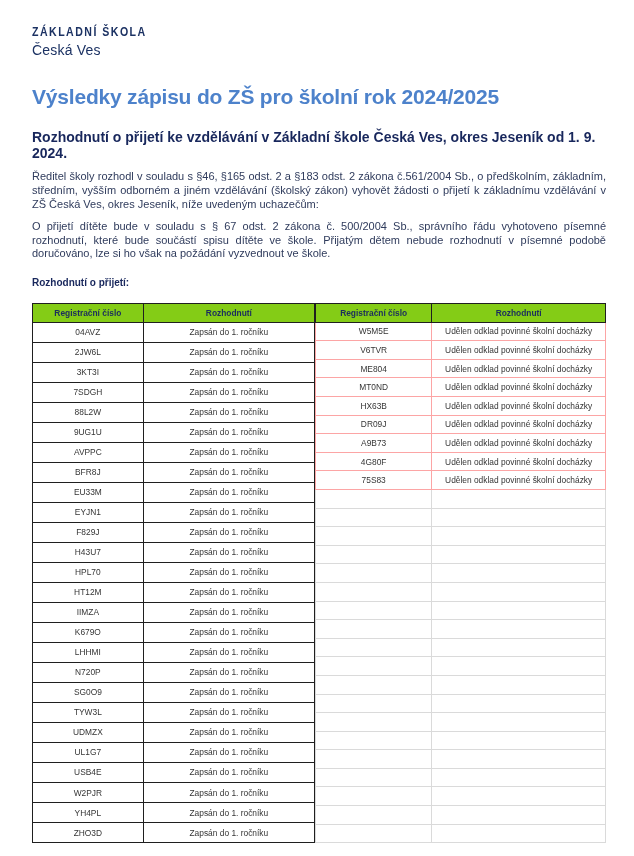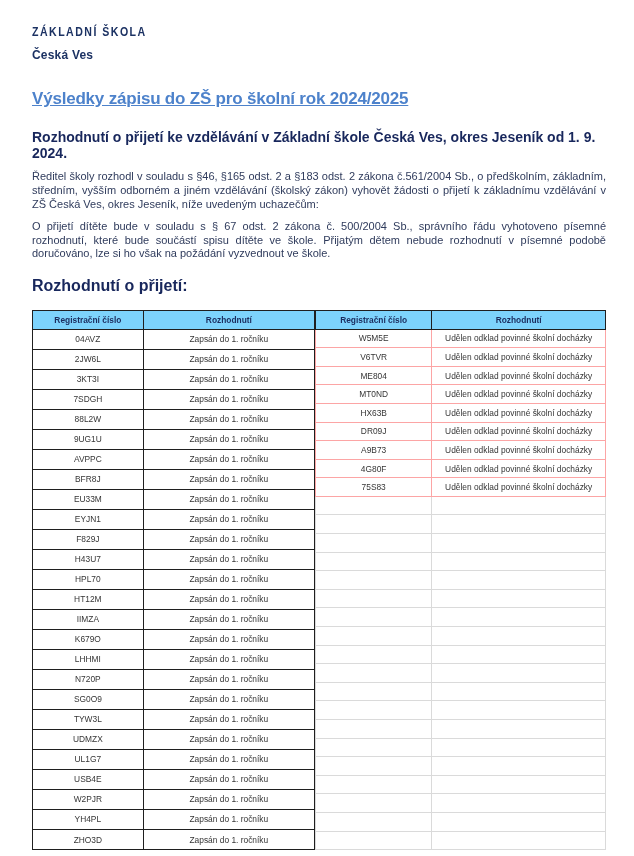--- a/index.html
+++ b/index.html
@@ -19,70 +19,69 @@
     color:#1c3263;
     font-size:11.5px;
     font-weight:600;
     letter-spacing:1.6px;
     transform:scale(0.92,1.18);
     transform-origin:left center;
     display:inline-block;
   }
   .logo-line2{
     color:#1c3263;
-    font-size:12px;
-    font-weight:bold;
+    font-size:14px;
+    font-weight:normal;
     letter-spacing:.2px;
     display:block;
-    margin-top:10px;
+    margin-top:4px;
   }
   
   .title{
     color:#4d82cb;
-    font-size:17px;
+    font-size:21px;
     font-weight:bold;
     letter-spacing:-0.2px;
     margin:0 0 20px 0;
-    text-decoration:underline;
   }
   
   .intro-heading{
     color:#18275c;
     font-size:14px;
     font-weight:bold;
     margin:0 0 9px 0;
   }
   .para{
     color:#2f3b5c;
     font-size:11px;
     line-height:13.6px;
     text-align:justify;
     margin:0 0 9px 0;
     width:574px;
   }
   .section-heading{
     color:#18275c;
-    font-size:16px;
+    font-size:10px;
     font-weight:bold;
     margin:16px 0 0 0;
   }
   
   .tables{display:flex;margin-top:15px;}
   table{border-collapse:collapse;table-layout:fixed;}
   th,td{
     padding:0 2px;
     height:17.6px;
     text-align:center;
     vertical-align:middle;
     font-size:8.4px;
     overflow:hidden;
     white-space:nowrap;
   }
   th{
-    background:#7dd3fc;
+    background:#84cc16;
     color:#1b2d5e;
     font-weight:bold;
   }
   table.tbl-a th,table.tbl-a td,
   table.tbl-b th{border:1px solid #1f1f1f;}
   table.tbl-b td{border:1px solid #fca5a5;color:#353535;}
   table.tbl-a td{color:#353535;}
   table.tbl-b tr.empty td{border:1px solid #dadada;}
   table.tbl-b tr.empty{border-top:1px solid #dadada;}
   col.c-code-a{width:111px;}

